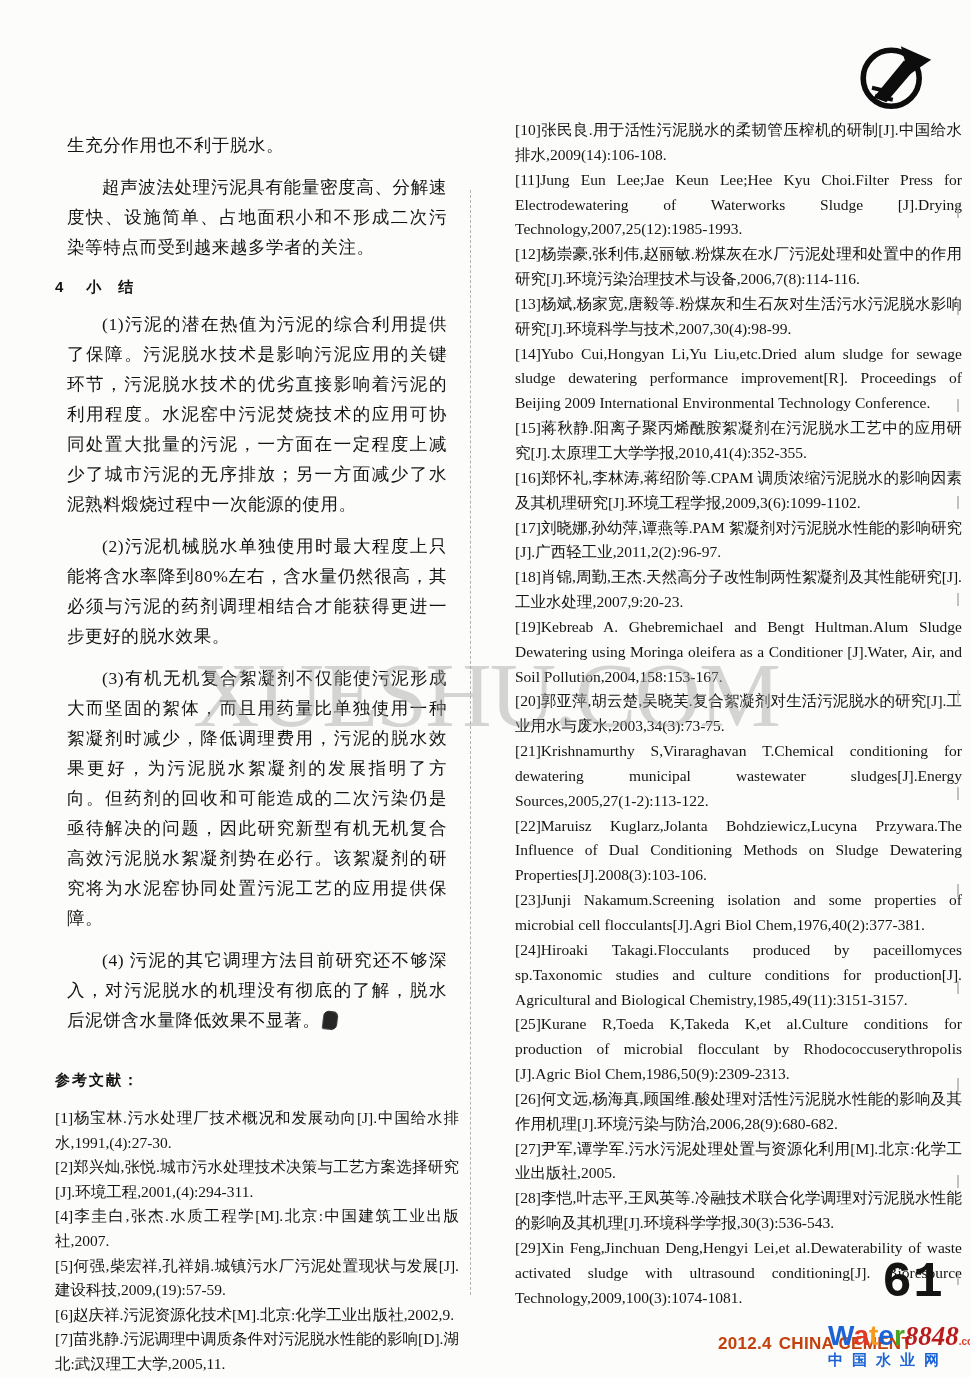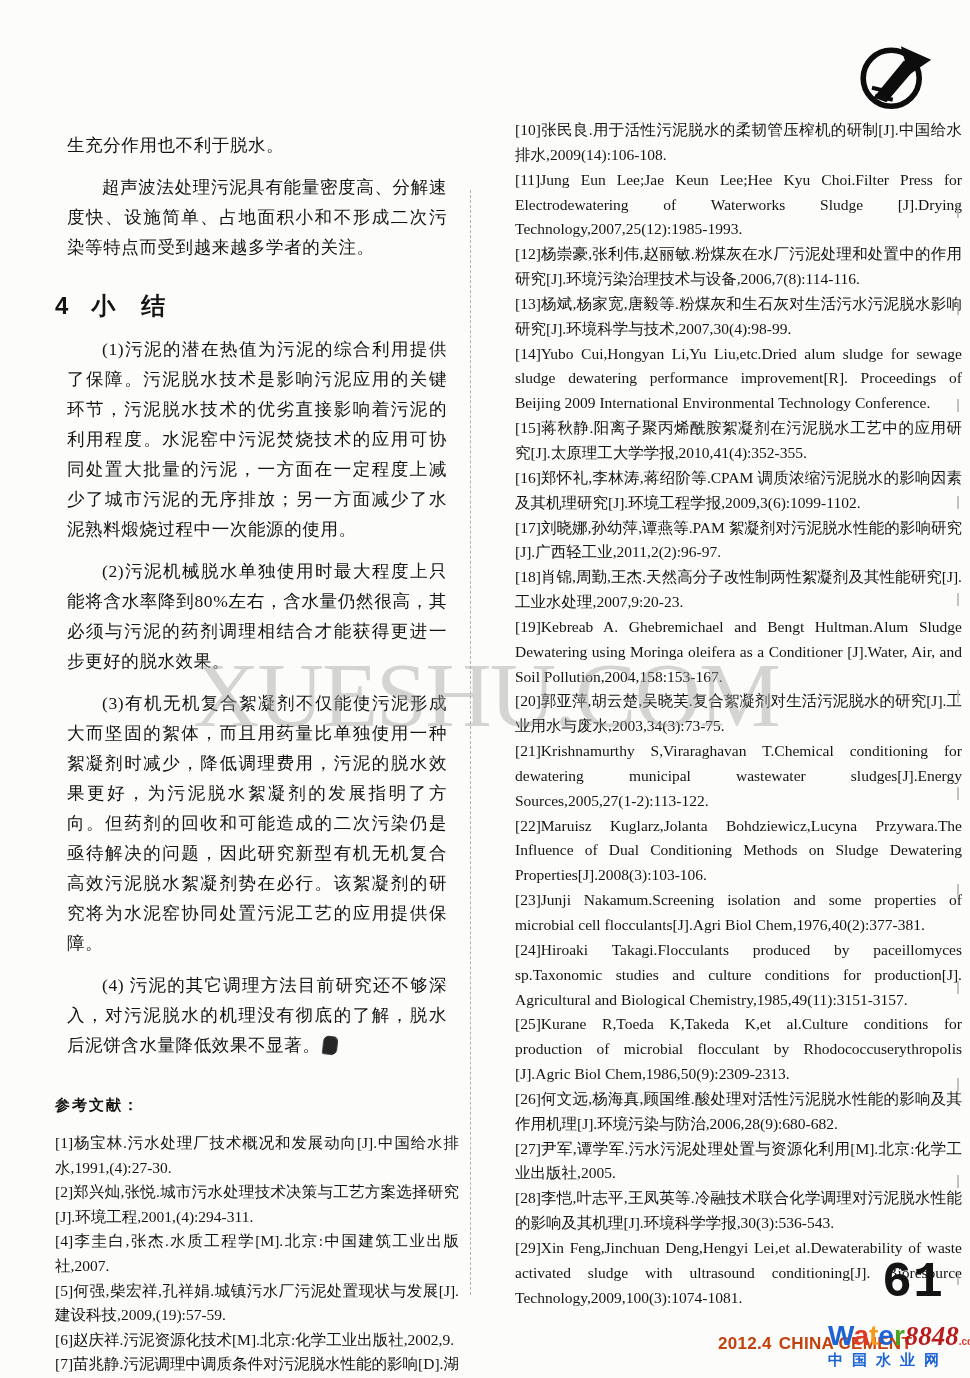--- a/index.html
+++ b/index.html
@@ -11,21 +11,21 @@
 
   
   .col-left  { position:absolute; left:55px;  top:118px; width:404px; }
   .col-right { position:absolute; left:508px; top:118px; width:447px;margin-left:7px; }
 
   .body-text { font-size:17.5px; line-height:30px; margin:12px; text-align:justify; letter-spacing:0.6px; }
   .indent { text-indent:2em; }
 
   .section-heading {
     font-family:"Liberation Sans", sans-serif;
-    font-size:24px; font-weight:bold; margin:28px 0 12px 0; letter-spacing:1px;
+    font-size:15px; font-weight:bold; margin:16px 0 12px 0; letter-spacing:1px;
   }
   .section-heading .hnum { margin-right:22px; }
 
   .refs-heading {
     font-family:"Liberation Sans", sans-serif;
     font-size:15px; font-weight:bold; letter-spacing:2px;
     margin:36px 0 16px 0;
   }
   .ref { font-size:15.5px; line-height:24.6px; margin:0; text-align:justify; }
   .col-right .ref { line-height:24.85px; }

